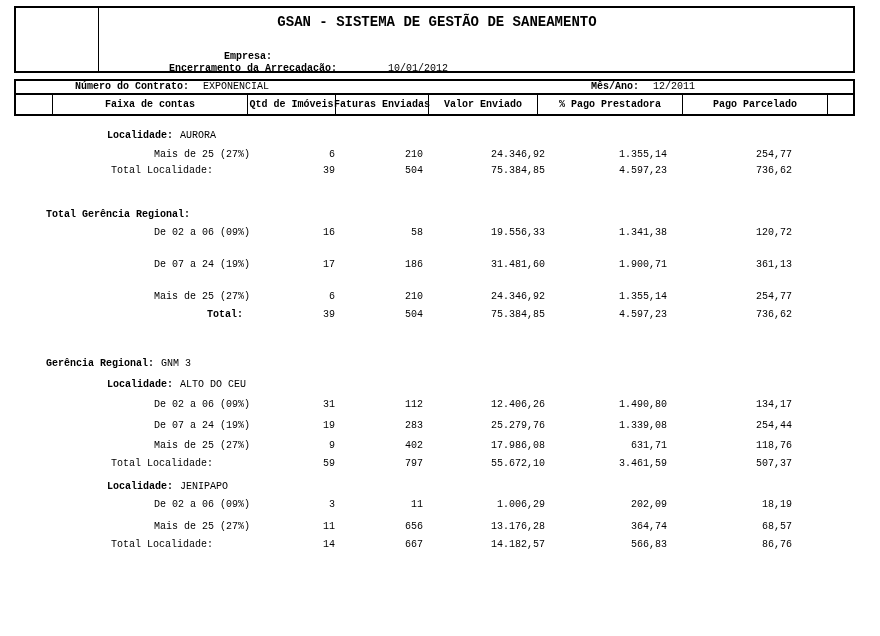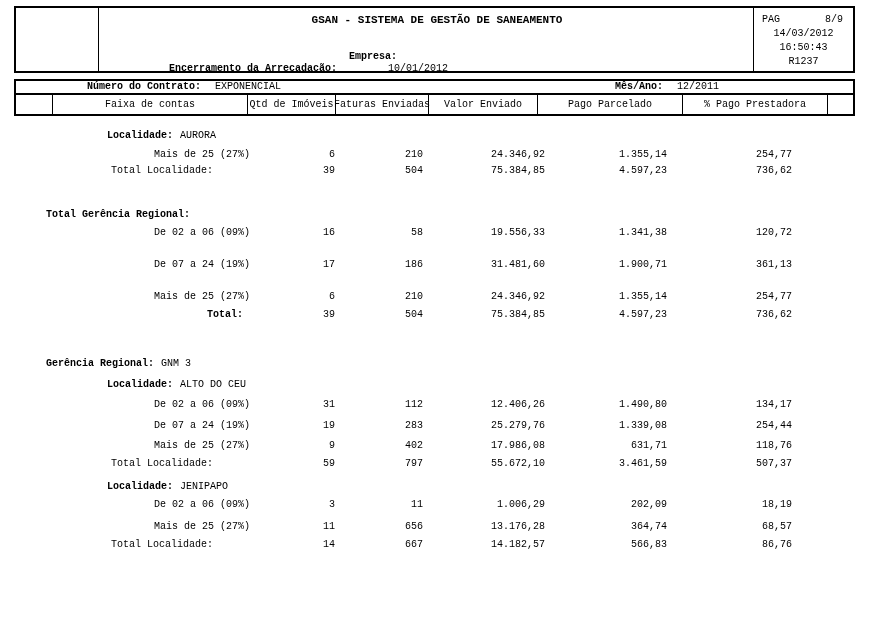--- a/index.html
+++ b/index.html
@@ -10,49 +10,49 @@
   }
   .b { font-weight:bold; }
 
   
   .hdr { position:absolute; left:14px; top:6px; width:841px; height:67px;
          border:2px solid #000; box-sizing:border-box; }
   .logo-cell { position:absolute; left:0; top:0; width:83px; height:100%;
                border-right:1px solid #000; box-sizing:border-box; }
   .title-cell { position:absolute; left:83px; top:0; width:656px; height:100%; }
   .t1,.t2 { position:absolute; left:20px; right:0; text-align:center;
-            font-weight:bold; font-size:11px; white-space:nowrap; }
+            font-weight:bold; font-size:14px; white-space:nowrap; }
   .t1 { top:6px; }
   .t2 { top:19px; }
   .meta { position:absolute; left:0; display:flex; white-space:nowrap; }
   .m1 { top:43px; }
   .m2 { top:55px;gap:43px; }
   .ml { display:inline-block; text-align:right; font-weight:bold; }
-  .ml1 { width:298px; }
+  .ml1 { width:298px;text-align:center; }
   .ml2 { width:238px; }
   .mv { margin-left:8px; }
   .page-cell { position:absolute; right:0; top:0; width:100px; height:100%;
                border-left:1px solid #000; box-sizing:border-box;
                padding-top:5px; line-height:14px; }
   .pagrow { display:flex; justify-content:space-between; padding:0 10px 0 8px; }
   .pc { text-align:center; }
 
   
   .contract { position:absolute; left:14px; top:79px; width:841px; height:14px;
               border:2px solid #000; border-bottom:none; box-sizing:border-box;
               line-height:11px; }
-  .cl { position:absolute; left:71px; top:0; white-space:nowrap; }
-  .cr { position:absolute; left:599px; top:0; white-space:nowrap; }
+  .cl { position:absolute; left:59px; top:0; white-space:nowrap; }
+  .cr { position:absolute; left:575px; top:0; white-space:nowrap; }
 
   
   .thead { position:absolute; left:14px; top:93px; width:841px; height:23px;
            border:2px solid #000; box-sizing:border-box;
            display:grid; grid-template-columns:36px 195px 88px 93px 109px 145px 145px auto;
            align-items:center; }
-  .th { text-align:center; font-weight:normal; height:100%; display:flex;
+  .th { text-align:center; font-weight:bold; height:100%; display:flex;
         align-items:center; justify-content:center; box-sizing:border-box; white-space:nowrap; }
   .th + .th { border-left:1px solid #000; }
 
   
   .drow { position:absolute; left:0; width:792px; height:12px; line-height:12px;
           display:grid; grid-template-columns:250px 85px 88px 122px 122px 125px; }
   .drow span { text-align:right; white-space:nowrap; }
   .tl { font-weight:normal; padding-right:37px;margin-left:16px; }
   .tt { font-weight:bold; padding-right:7px; }
   .lrow { position:absolute; height:12px; line-height:12px; white-space:nowrap; }
@@ -68,50 +68,41 @@
     <div class="title-cell">
       <div class="t1">GSAN - SISTEMA DE GESTÃO DE SANEAMENTO</div>
       <div class="meta m1">
         <span class="ml ml1">Empresa:</span>
       </div>
       <div class="meta m2">
         <span class="ml ml2">Encerramento da Arrecadação:</span>
         <span class="mv">10/01/2012</span>
       </div>
     </div>
-    <div class="page-cell">
-      <div class="pagrow">
-        <span>PAG</span>
-        <span>8/9</span>
-      </div>
-      <div class="pc">14/03/2012</div>
-      <div class="pc">16:50:43</div>
-      <div class="pc">R1237</div>
-    </div>
   </div>
 
   <div class="contract">
     <div class="cl">
       <span class="b">Número do Contrato:</span>
       <span class="mv">EXPONENCIAL</span>
     </div>
     <div class="cr">
       <span class="b">Mês/Ano:</span>
       <span class="mv">12/2011</span>
     </div>
   </div>
 
   <div class="thead">
     <div class="th"></div>
     <div class="th">Faixa de contas</div>
     <div class="th">Qtd de Imóveis</div>
     <div class="th">Faturas Enviadas</div>
     <div class="th">Valor Enviado</div>
+    <div class="th">% Pago Prestadora</div>
     <div class="th">Pago Parcelado</div>
-    <div class="th">% Pago Prestadora</div>
     <div class="th"></div>
   </div>
 
   <div class="lrow" style="left:107px; top:130px;">
     <span class="b">Localidade:</span><span class="lv">AURORA</span>
   </div>
 
   <div class="drow" style="top:149px;">
     <span>Mais de 25 (27%)</span>
       <span>6</span>

